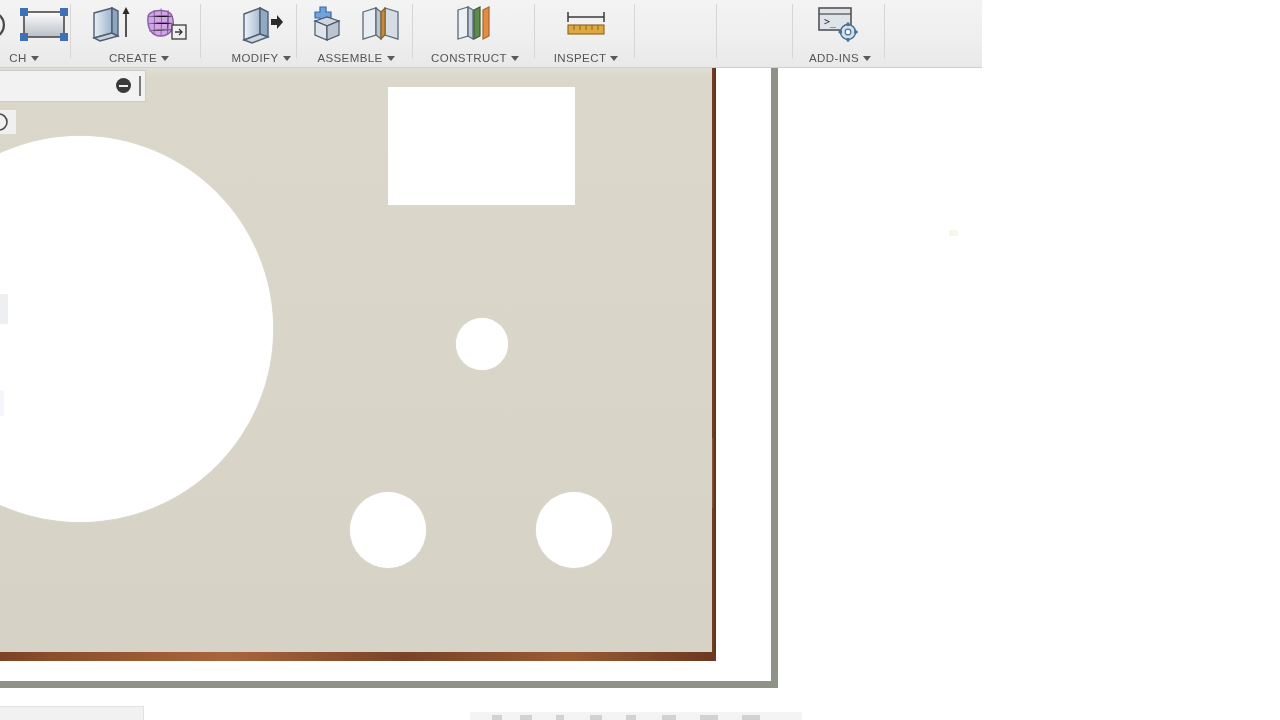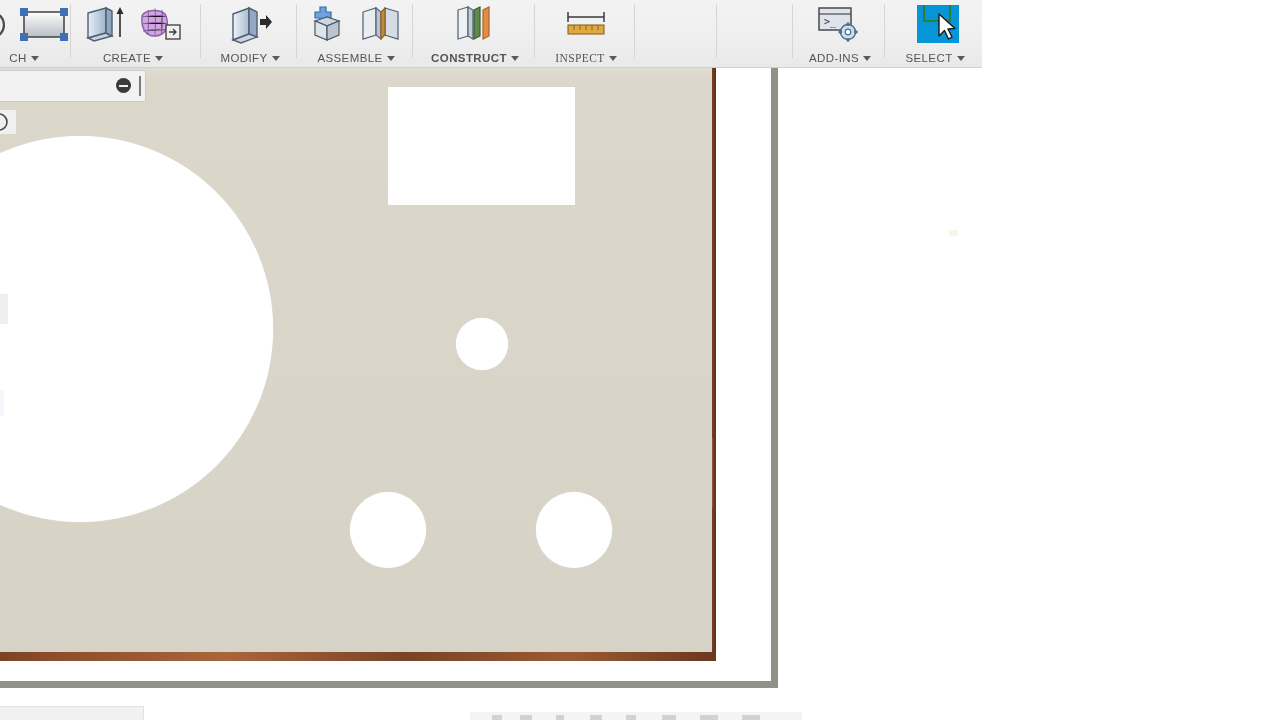--- a/index.html
+++ b/index.html
@@ -172,21 +172,21 @@
           <rect x="42" y="26" width="8" height="8" fill="#3f6fb5"></rect>
         </svg>
       </span>
     </div>
     <div class="rib-label">
       <span>CH</span>
       <i class="caret"></i>
     </div>
   </div>
 
-  <div class="rib-group" style="left:70px;width:126px;">
+  <div class="rib-group" style="left:76px;width:126px;">
     <div class="rib-icons">
       <span class="ic ic-extrude">
         <svg width="46" height="40" viewBox="0 0 46 40">
           <linearGradient id="exg" x1="0" y1="0" x2="1" y2="0">
             <stop offset="0" stop-color="#e8eef6"></stop>
               <stop offset="1" stop-color="#9fb4cc"></stop>
           </linearGradient>
           <path d="M6 8 L24 3 L24 28 L6 33 Z" fill="url(#exg)" stroke="#4e5f73" stroke-width="1.4"></path>
           <path d="M6 33 L24 28 L30 31 L12 36 Z" fill="#c9d2dc" stroke="#4e5f73" stroke-width="1.4"></path>
           <path d="M24 3 L30 6 L30 31 L24 28 Z" fill="#8fa6c0" stroke="#4e5f73" stroke-width="1.4"></path>
@@ -209,21 +209,21 @@
           <path d="M33 27 L40 27 M37 24 L40 27 L37 30" stroke="#3a3a3a" stroke-width="1.3" fill="none"></path>
         </svg>
       </span>
     </div>
     <div class="rib-label">
       <span>CREATE</span>
       <i class="caret"></i>
     </div>
   </div>
 
-  <div class="rib-group" style="left:204px;width:92px;">
+  <div class="rib-group" style="left:215px;width:92px;">
     <div class="rib-icons">
       <span class="ic ic-press">
         <svg width="46" height="40" viewBox="0 0 46 40">
           <linearGradient id="ppg" x1="0" y1="0" x2="1" y2="0">
             <stop offset="0" stop-color="#eef3f9"></stop>
               <stop offset="1" stop-color="#a8bbd0"></stop>
           </linearGradient>
           <path d="M6 9 L22 3 L22 29 L6 35 Z" fill="url(#ppg)" stroke="#4e5f73" stroke-width="1.4"></path>
           <path d="M22 3 L30 7 L30 32 L22 29 Z" fill="#93a9c2" stroke="#4e5f73" stroke-width="1.4"></path>
           <path d="M6 35 L22 29 L30 32 L14 38 Z" fill="#cbd4de" stroke="#4e5f73" stroke-width="1.4"></path>
@@ -255,38 +255,38 @@
           <path d="M22 7 L26 3 L26 30 L22 34 Z" fill="#c28a3a" stroke="#8a6024" stroke-width="1.1"></path>
         </svg>
       </span>
     </div>
     <div class="rib-label">
       <span>ASSEMBLE</span>
       <i class="caret"></i>
     </div>
   </div>
 
-  <div class="rib-group" style="left:416px;width:118px;font-weight:bold;">
+  <div class="rib-group" style="left:416px;width:118px;">
     <div class="rib-icons">
       <span class="ic ic-plane">
         <svg width="46" height="40" viewBox="0 0 46 40">
           <path d="M6 5 L16 2 L16 31 L6 34 Z" fill="#eef1f4" stroke="#5a6a7b" stroke-width="1.3"></path>
           <path d="M16 2 L21 5 L21 34 L16 31 Z" fill="#c3ccd6" stroke="#5a6a7b" stroke-width="1.3"></path>
           <path d="M22 5 L28 2 L28 31 L22 34 Z" fill="#5e8a4e" stroke="#3d5c33" stroke-width="1.2"></path>
           <path d="M31 5 L37 2 L37 31 L31 34 Z" fill="#e08d45" stroke="#a9652e" stroke-width="1.2"></path>
         </svg>
       </span>
     </div>
     <div class="rib-label">
       <span>CONSTRUCT</span>
       <i class="caret"></i>
     </div>
   </div>
 
-  <div class="rib-group" style="left:538px;width:96px;font-family:Liberation Serif, serif;">
+  <div class="rib-group" style="left:538px;width:96px;">
     <div class="rib-icons">
       <span class="ic ic-measure">
         <svg width="46" height="40" viewBox="0 0 46 40">
           <line x1="5" y1="12" x2="41" y2="12" stroke="#3a3a3a" stroke-width="1.5"></line>
           <line x1="5" y1="7" x2="5" y2="17" stroke="#3a3a3a" stroke-width="1.5"></line>
           <line x1="41" y1="7" x2="41" y2="17" stroke="#3a3a3a" stroke-width="1.5"></line>
           <rect x="5" y="20" width="36" height="9" fill="#e0a93f" stroke="#8a6320" stroke-width="1.1"></rect>
           <g stroke="#8a6320" stroke-width="1">
             <line x1="11" y1="20" x2="11" y2="25"></line>
               <line x1="17" y1="20" x2="17" y2="25"></line>
@@ -322,35 +322,20 @@
           </g>
         </svg>
       </span>
     </div>
     <div class="rib-label">
       <span>ADD-INS</span>
       <i class="caret"></i>
     </div>
   </div>
 
-  <div class="rib-group" style="left:888px;width:94px;">
-    <div class="rib-icons">
-      <span class="ic ic-select">
-        <svg width="50" height="42" viewBox="0 0 50 42">
-          <rect x="7" y="-8" width="42" height="46" fill="#0696d7"></rect>
-          <rect x="14" y="-6" width="26" height="22" fill="none" stroke="#2f7d3a" stroke-width="2"></rect>
-          <path d="M29 9 L29 31 L34.5 25.5 L38.5 34 L42 32 L38 24 L45 23.5 Z" fill="#ffffff" stroke="#1a1a1a" stroke-width="1.4" stroke-linejoin="round"></path>
-        </svg>
-      </span>
-    </div>
-    <div class="rib-label">
-      <span>SELECT</span>
-      <i class="caret"></i>
-    </div>
-  </div>
 
   <div class="rib-sep" style="left:70px;"></div>
   <div class="rib-sep" style="left:200px;"></div>
   <div class="rib-sep" style="left:296px;"></div>
   <div class="rib-sep" style="left:412px;"></div>
   <div class="rib-sep" style="left:534px;"></div>
   <div class="rib-sep" style="left:634px;"></div>
   <div class="rib-sep" style="left:716px;"></div>
   <div class="rib-sep" style="left:792px;"></div>
   <div class="rib-sep" style="left:884px;"></div>

